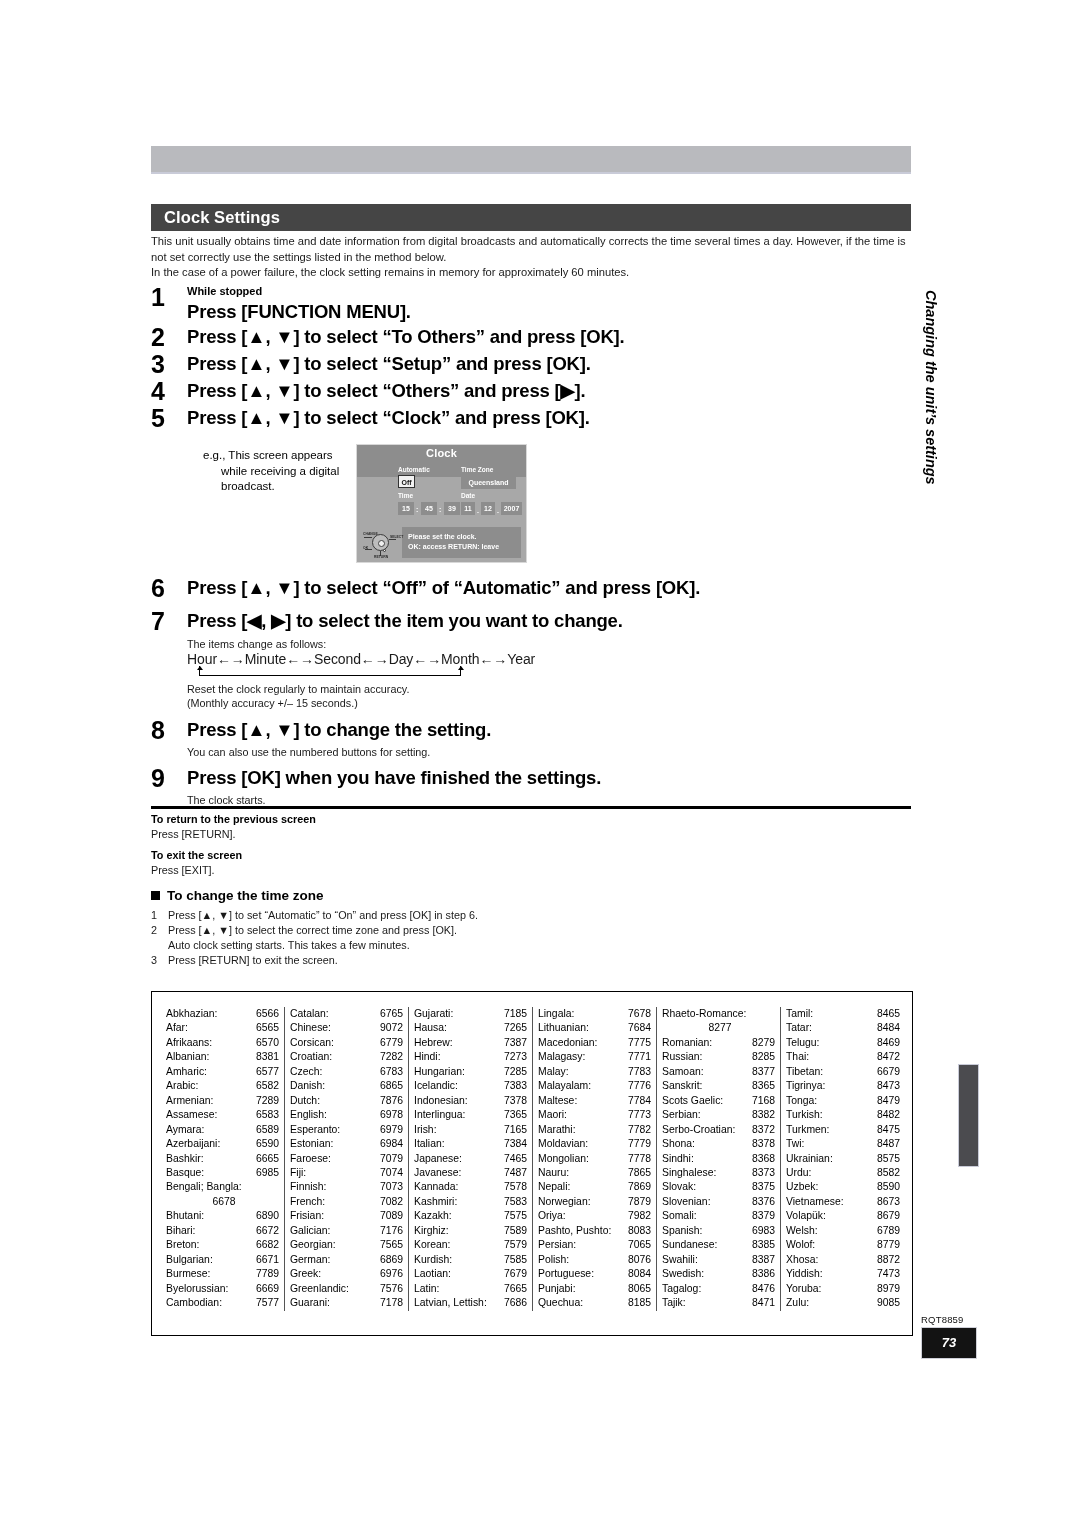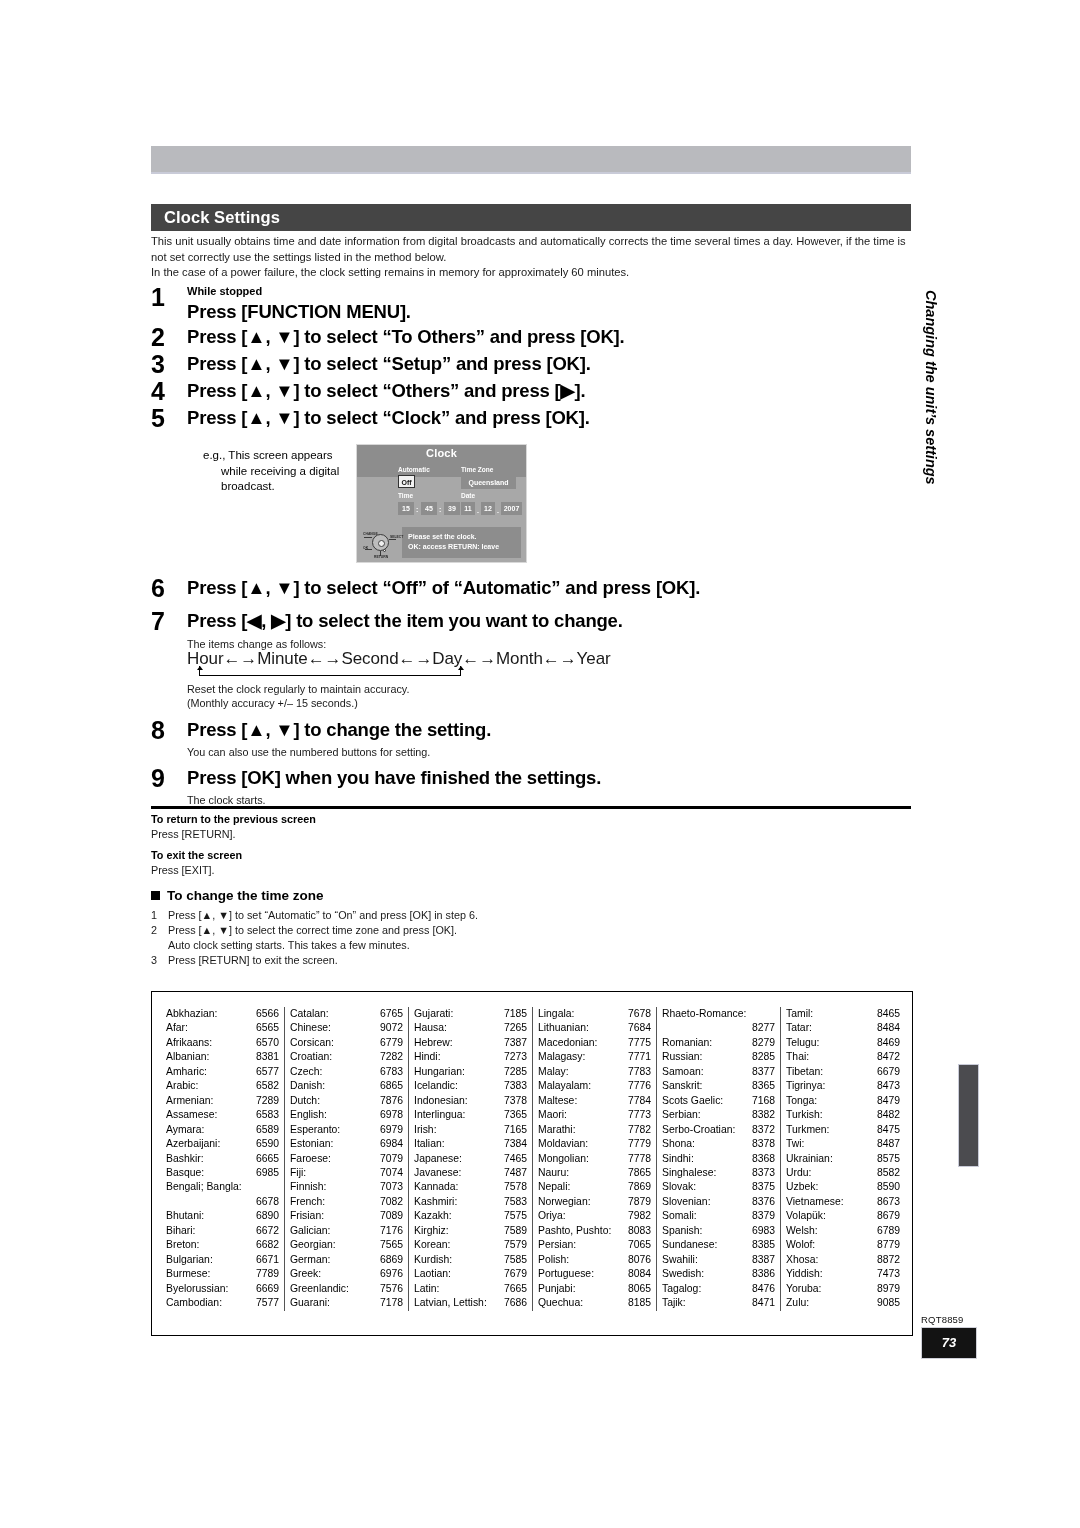--- a/index.html
+++ b/index.html
@@ -203,21 +203,21 @@
     position: absolute;
     width: 3px; height: 3px;
     background: #f5f5f5;
     border: 0.8px solid #333;
     border-radius: 50%;
   }
 
   
   .seq-wrap { position: relative; width: 310px; }
   .seq {
-    font-size: 17px;
+    font-size: 14px;
     line-height: 14px;
     white-space: nowrap;
     letter-spacing: -0.1px;
   }
   .loopline {
     position: relative;
     height: 12px;
     margin-left: 12px;
     width: 262px;
   }
@@ -313,21 +313,21 @@
   .lang-col:last-child { border-right: none; }
   .lang-row {
     display: flex;
     justify-content: space-between;
     font-size: 10.4px;
     line-height: 14.45px;
     white-space: nowrap;
   }
   .lang-row .nm { overflow: hidden; }
   .lang-row .cd { padding-left: 3px; }
-  .lang-row.cont { justify-content: flex-end; }
+  .lang-row.cont { justify-content: center; }
 
   
   .side-tab {
     position: absolute;
     left: 913px; top: 290px;
     width: 34px; height: 200px;
   }
   .side-tab span {
     display: block;
     white-space: nowrap;

